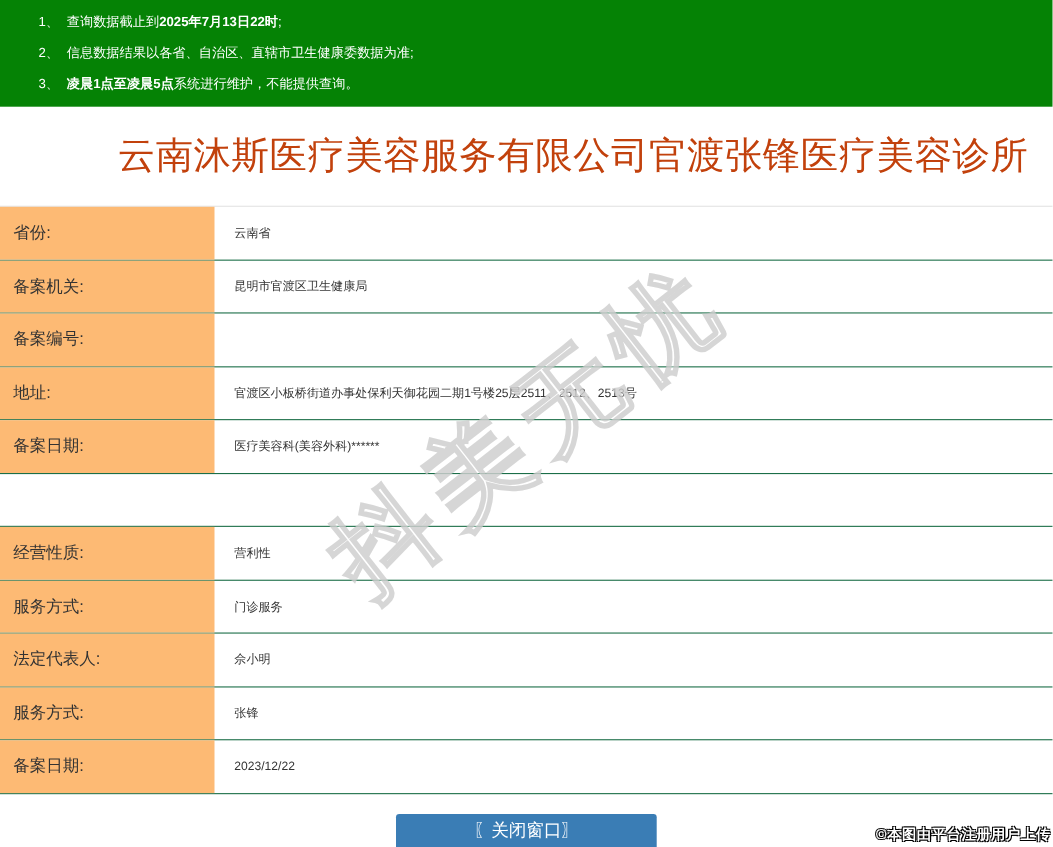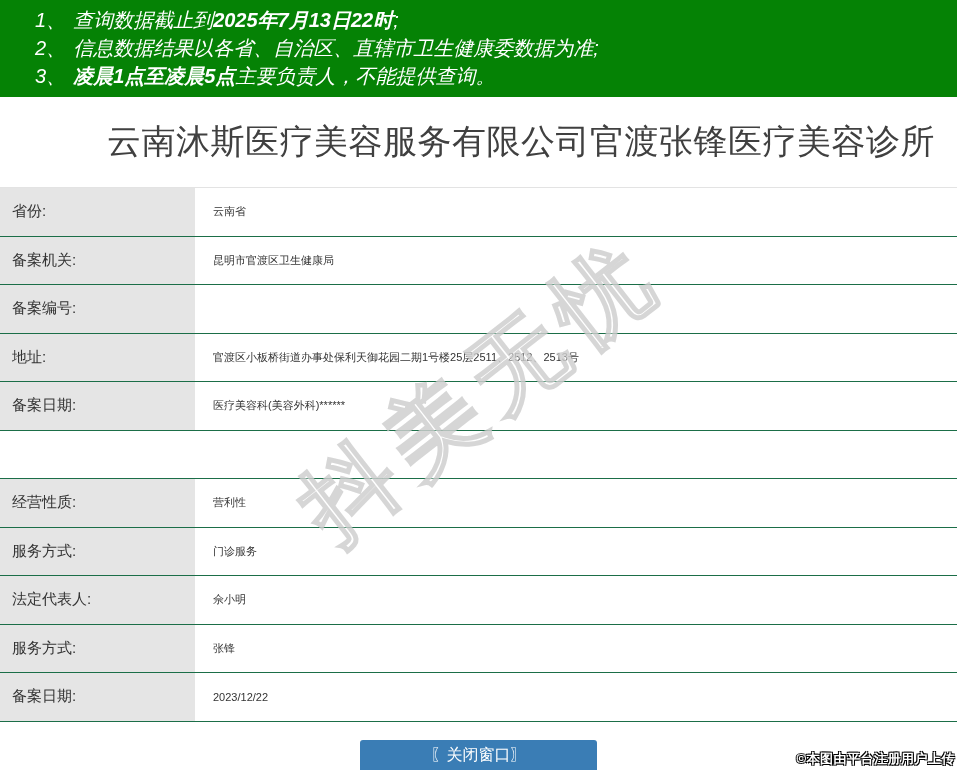--- a/index.html
+++ b/index.html
@@ -11,56 +11,55 @@
     position: relative;
   }
   
   .notice-bar {
     width: 100%; height: 97px;
     background: #058205;
     color: #ffffff;
     padding: 6px 10px 0 35px;
   }
   .notice-line {
-    font-size: 20px;
+    font-size: 12px;
     line-height: 28px;
     white-space: nowrap;
-    font-style: italic;
   }
   .notice-line .num { margin-right: 7px; }
   .notice-line b { font-weight: bold; }
   
   .title-wrap {
     height: 90px;
     display: flex;
     align-items: center;
     justify-content: center;
     padding-left: 85px;
   }
   .page-title {
     font-size: 34px;
     font-weight: 400;
-    color: #404040;
+    color: #c2410c;
     letter-spacing: 0.5px;
     white-space: nowrap;
   }
   
   .info-table {
     width: 100%;
     border-top: 1px solid #e3e3e3;
   }
   .info-row {
     display: flex;
     height: 48.5px;
     border-bottom: 1px solid #1b6e48;
     align-items: stretch;
   }
   .cell-label {
     width: 195px;
-    background: #e5e5e5;
+    background: #fdba74;
     display: flex;
     align-items: center;
     padding-left: 12px;
     font-size: 15px;
     color: #333333;
     flex-shrink: 0;
   }
   .cell-value {
     flex: 1;
     display: flex;
@@ -121,21 +120,21 @@
 <body>
 
 <div class="notice-bar">
   <div class="notice-line">
     <span class="num">1、</span><span>查询数据截止到</span><b>2025年7月13日22时</b><span>;</span>
   </div>
   <div class="notice-line">
     <span class="num">2、</span><span>信息数据结果以各省、自治区、直辖市卫生健康委数据为准;</span><b></b><span></span>
   </div>
   <div class="notice-line">
-    <span class="num">3、</span><span></span><b>凌晨1点至凌晨5点</b><span>主要负责人，不能提供查询。</span>
+    <span class="num">3、</span><span></span><b>凌晨1点至凌晨5点</b><span>系统进行维护，不能提供查询。</span>
   </div>
 </div>
 
 <div class="title-wrap">
   <h1 class="page-title">云南沐斯医疗美容服务有限公司官渡张锋医疗美容诊所</h1>
 </div>
 
 <div class="info-table">
   <div class="info-row">
     <div class="cell-label">省份:</div>

